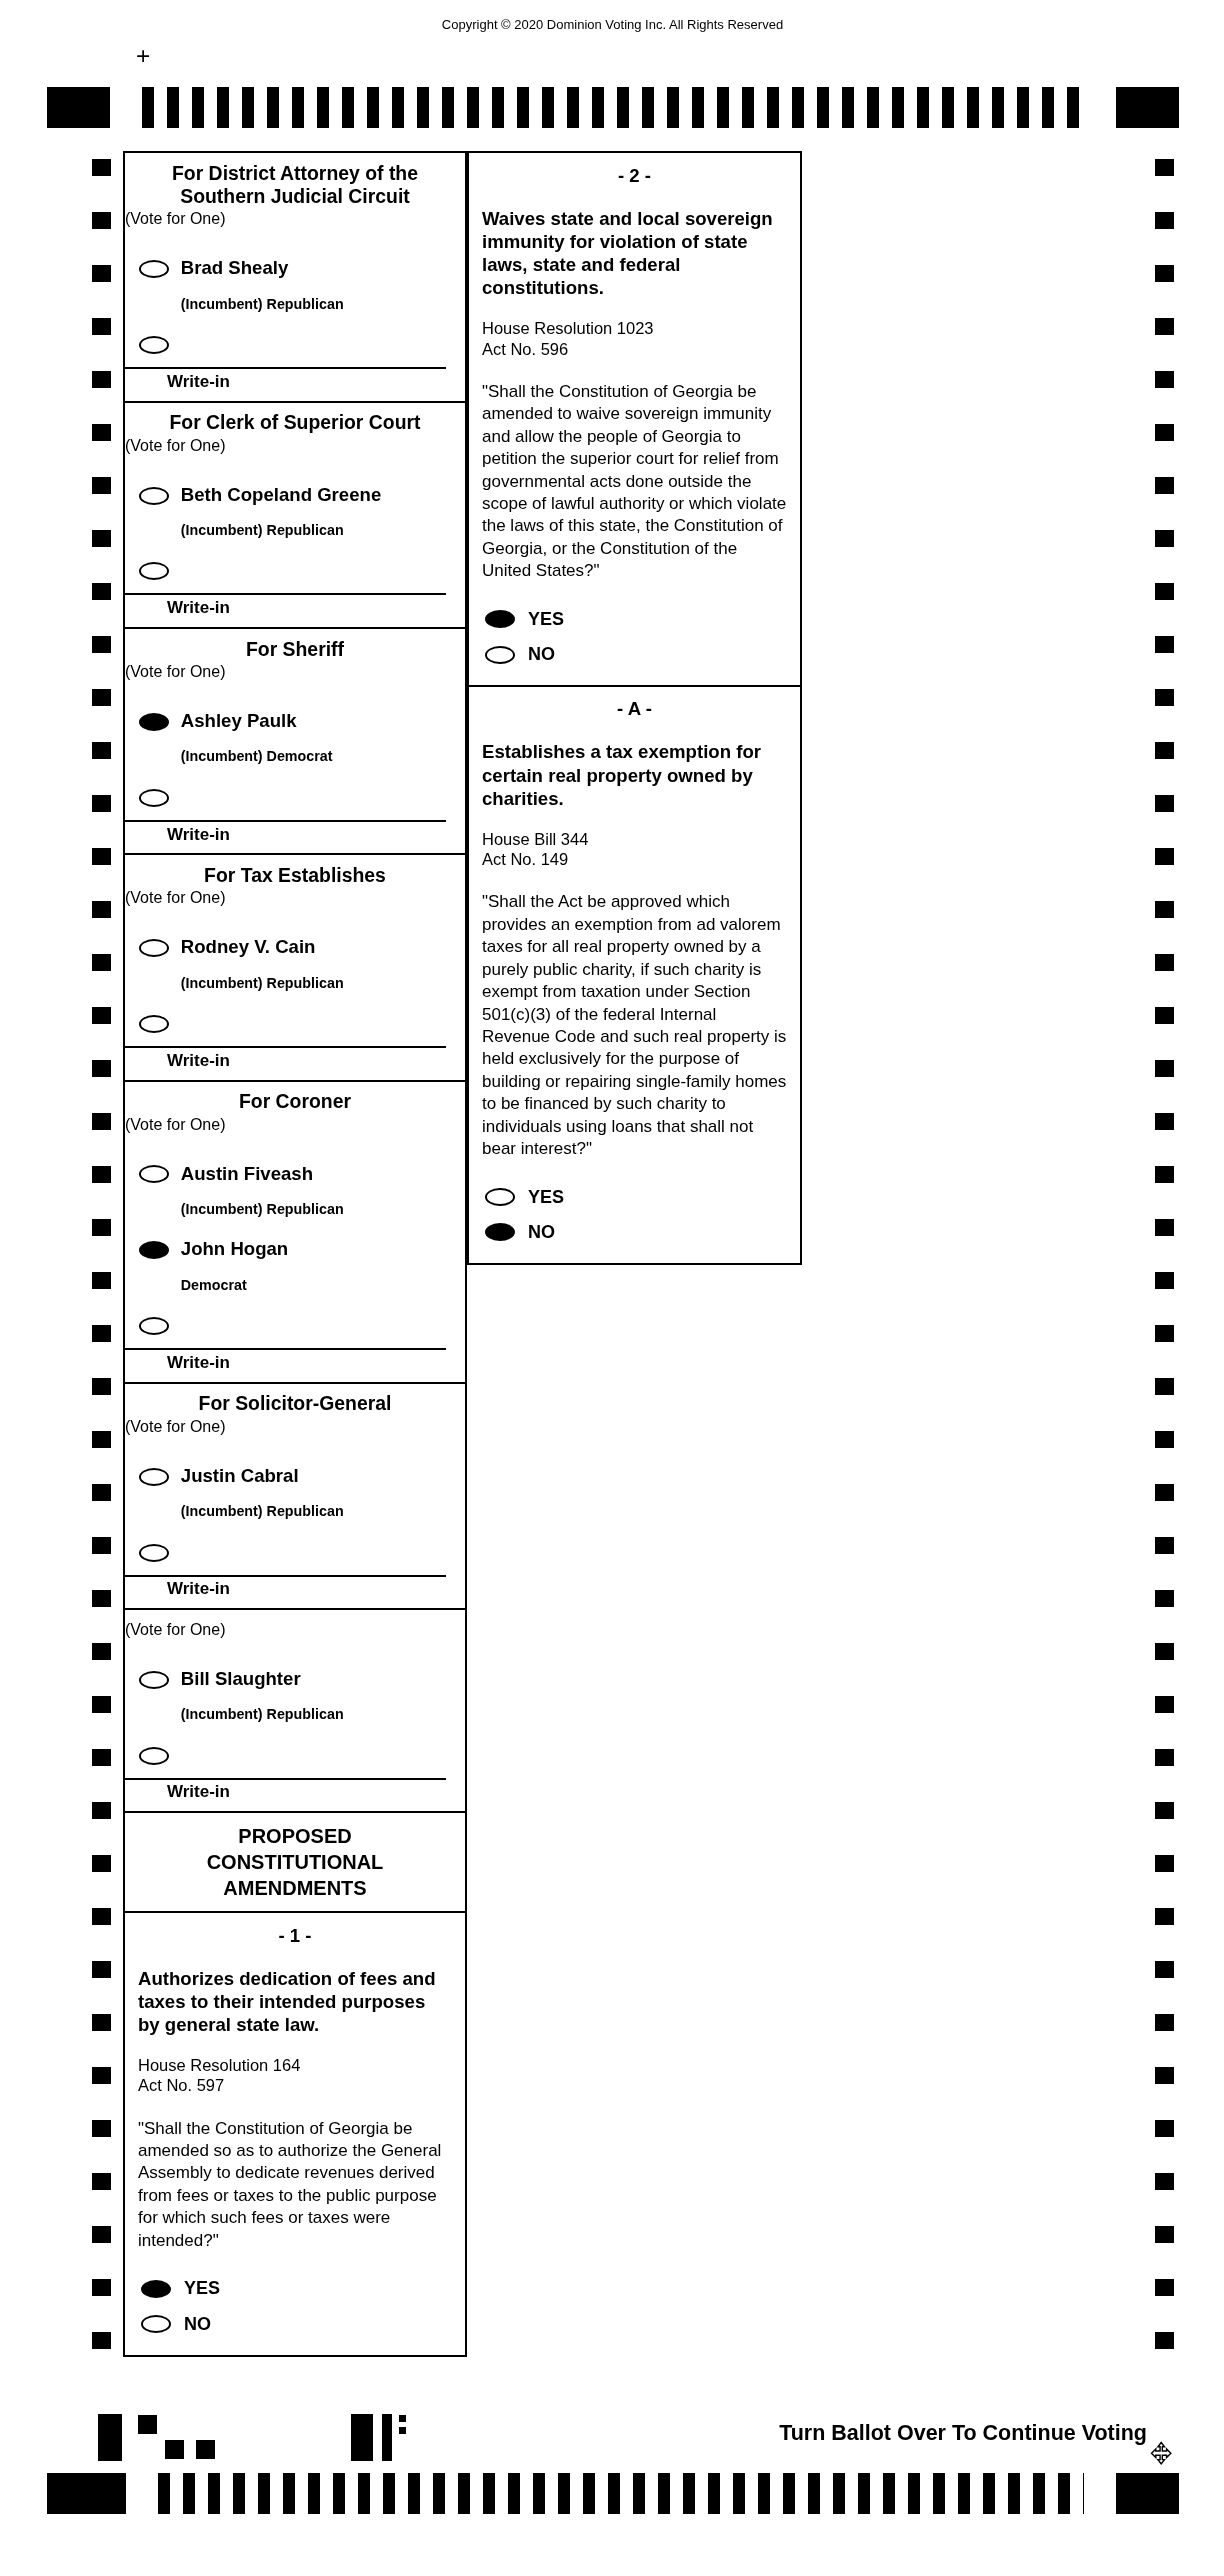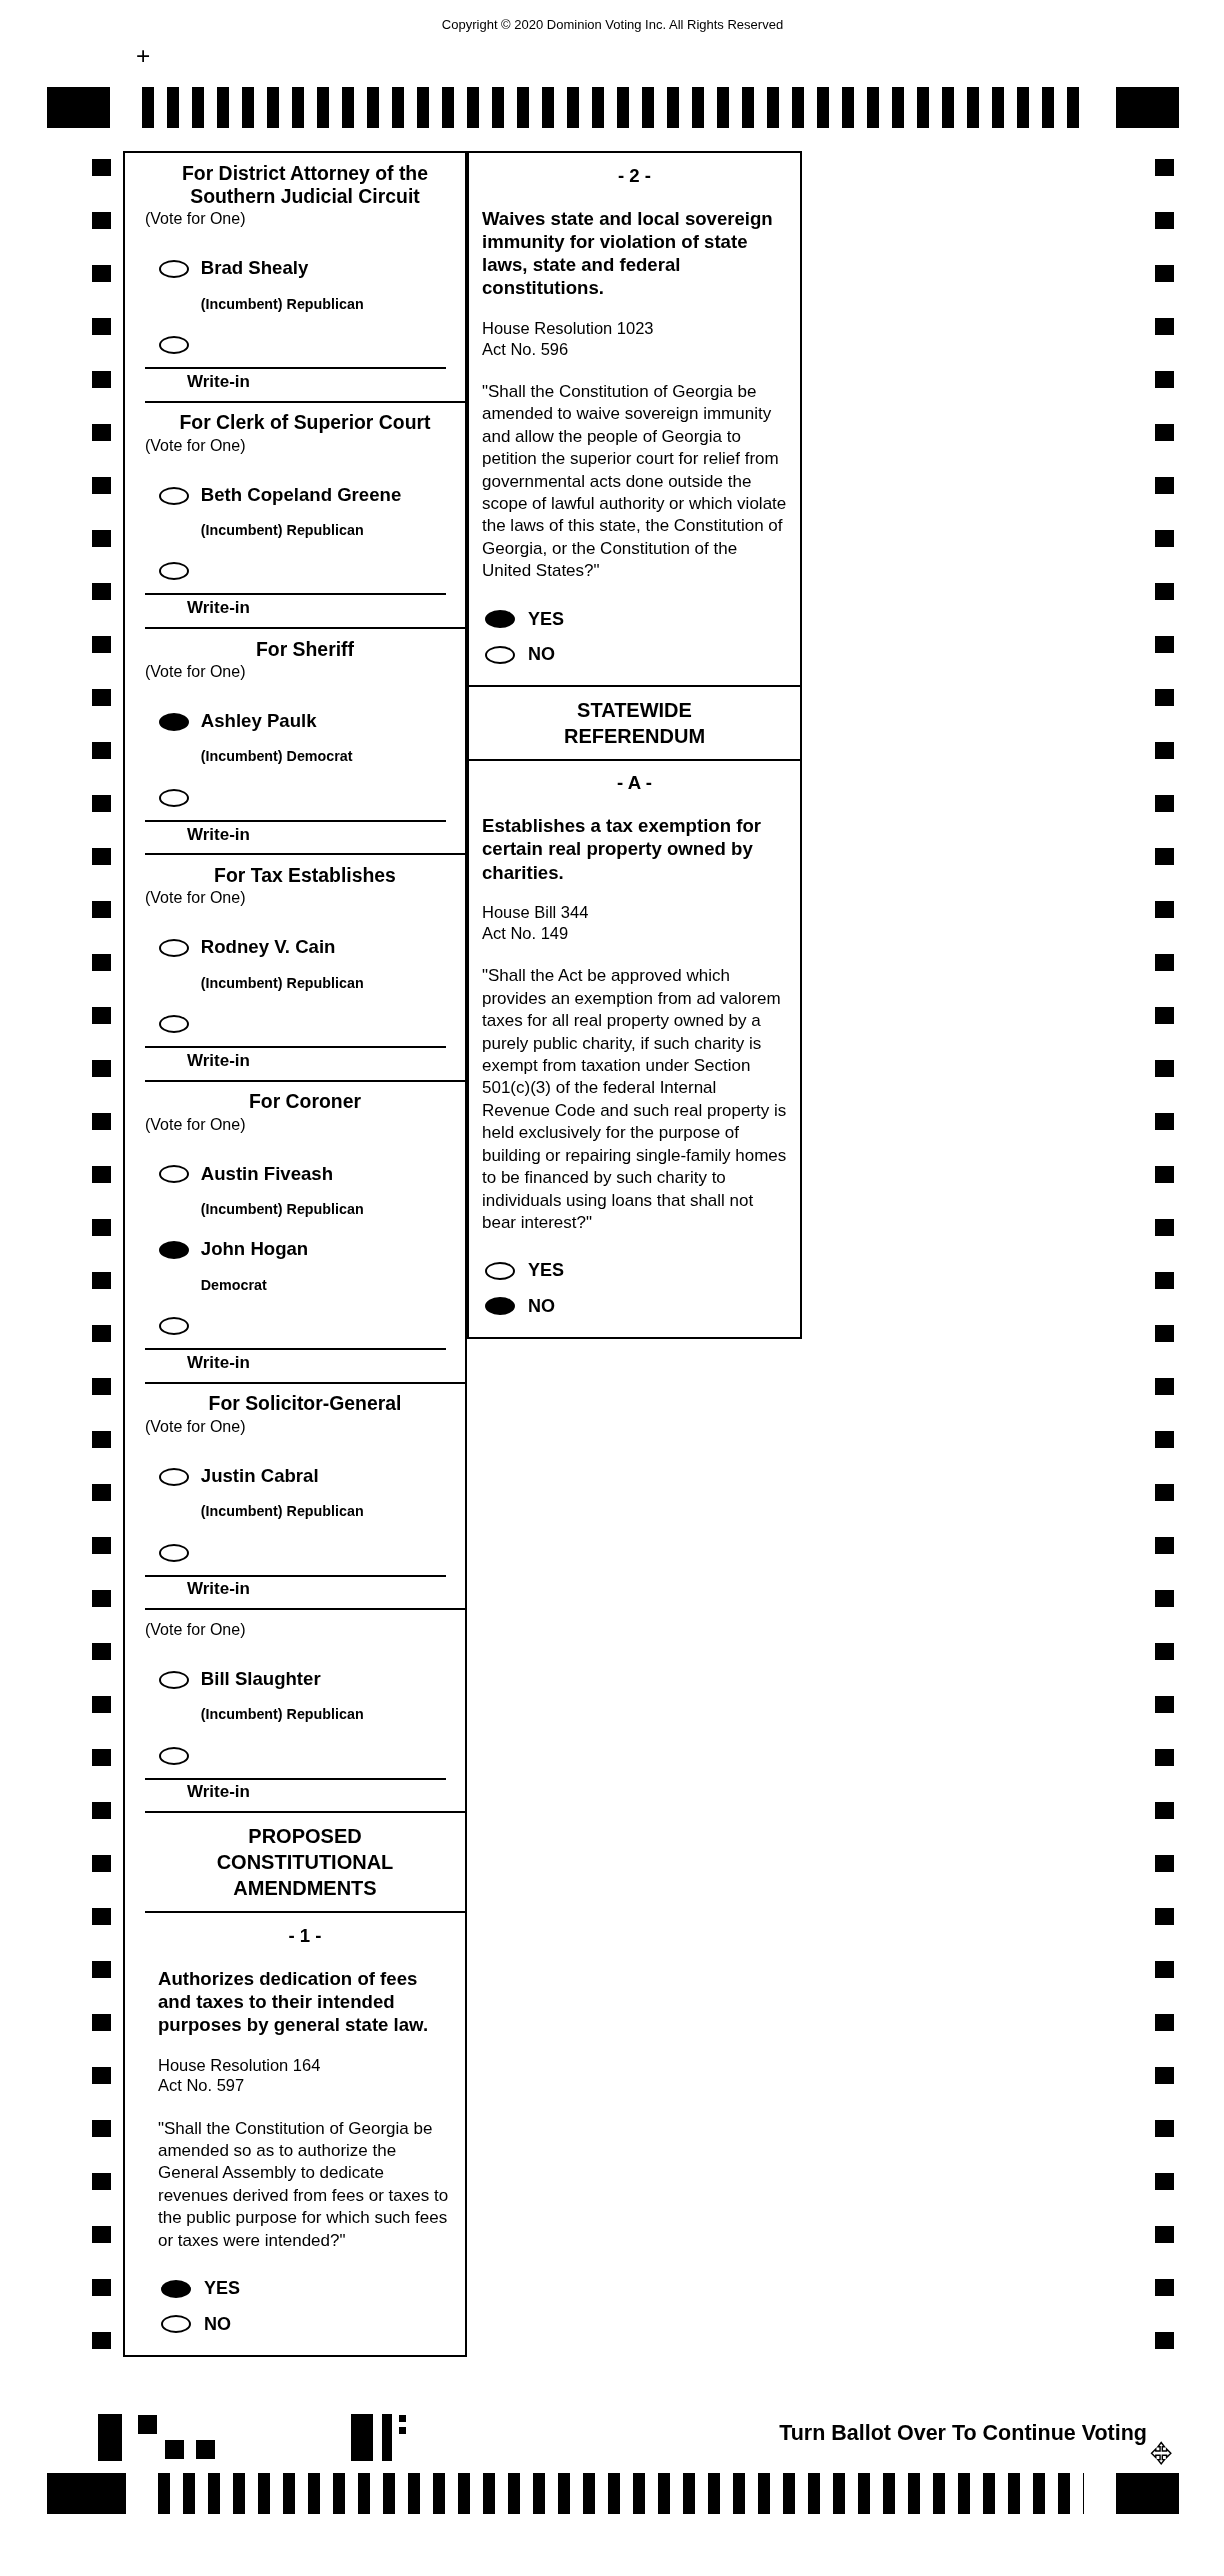--- a/index.html
+++ b/index.html
@@ -19,21 +19,21 @@
   .strip.bottom .blk.left { width:79px; }
   .strip .blk.right { width:63px; margin-left:32px; }
   .strip .bars { flex:1; background:repeating-linear-gradient(to right,#000 0 12.2px,transparent 12.2px 25px); }
   .sidemarks { position:absolute; top:159px; width:18.6px; height:2192px;
     background:repeating-linear-gradient(to bottom,#000 0 17px,transparent 17px 53px); }
   .sidemarks.l { left:92px; }
   .sidemarks.r { left:1155px; }
   .bc { position:absolute; background:#000; }
 
   
-  #left-col { position:absolute; left:123px; top:151px; width:344px; border:2.2px solid #000; box-sizing:border-box;padding-left:20px; }
+  #left-col { position:absolute; left:123px; top:151px; width:344px; border:2.2px solid #000; box-sizing:border-box; }
   #right-col { position:absolute; left:467px; top:151px; width:335px; box-sizing:border-box; }
   .rbox { border:2.2px solid #000; box-sizing:border-box; }
   .rbox + .rbox { margin-top:-2.2px; }
 
   
   .contest { border-bottom:2.9px solid #000; padding-top:8.6px; }
   .c-title { text-align:center; font-weight:bold; font-size:19.4px; line-height:1.2; white-space:pre-line; }
   .c-vote { font-size:16px; margin:2.2px 0 29px; }
   .cand { display:flex; margin:0 10px 21.5px 14.3px; }
   .bubble { flex:0 0 auto; width:30px; height:18px; border:2.2px solid #000; border-radius:50%;
@@ -261,22 +261,20 @@
 
       <div class="opt">
         <span class="bubble filled"></span>
         <span class="opt-label">YES</span>
       </div>
       <div class="opt">
         <span class="bubble"></span>
         <span class="opt-label">NO</span>
       </div>
       </section>
-    <div class="section-header rbox">STATEWIDE
-REFERENDUM</div>
     <section class="measure rbox" id="referendumA">
     <div class="m-num">- A -</div>
     <div class="m-summary">Establishes a tax exemption for certain real property owned by charities.</div>
     <div class="m-ref">
       <div>House Bill 344</div>
           <div>Act No. 149</div>
     </div>
     <div class="m-question">"Shall the Act be approved which provides an exemption from ad valorem taxes for all real property owned by a purely public charity, if such charity is exempt from taxation under Section 501(c)(3) of the federal Internal Revenue Code and such real property is held exclusively for the purpose of building or repairing single-family homes to be financed by such charity to individuals using loans that shall not bear interest?"</div>
 
       <div class="opt">

